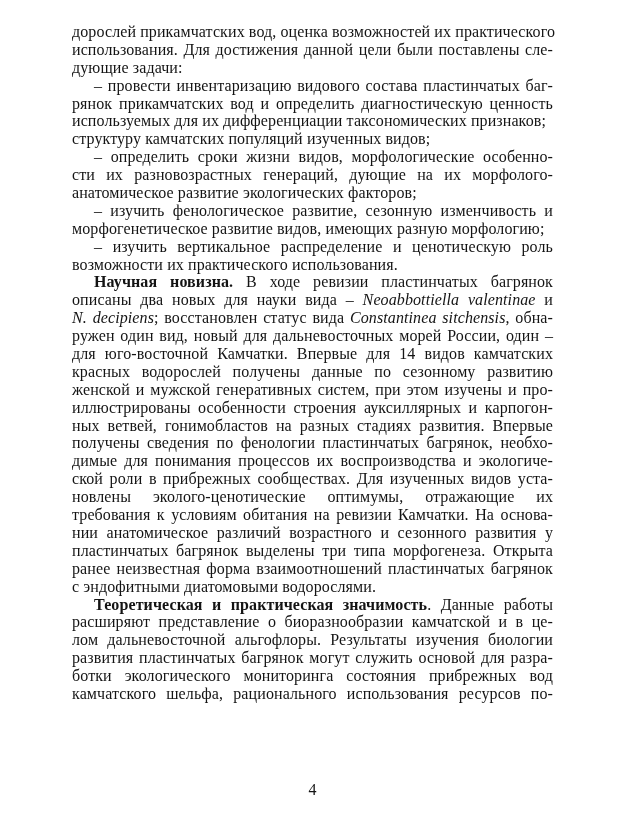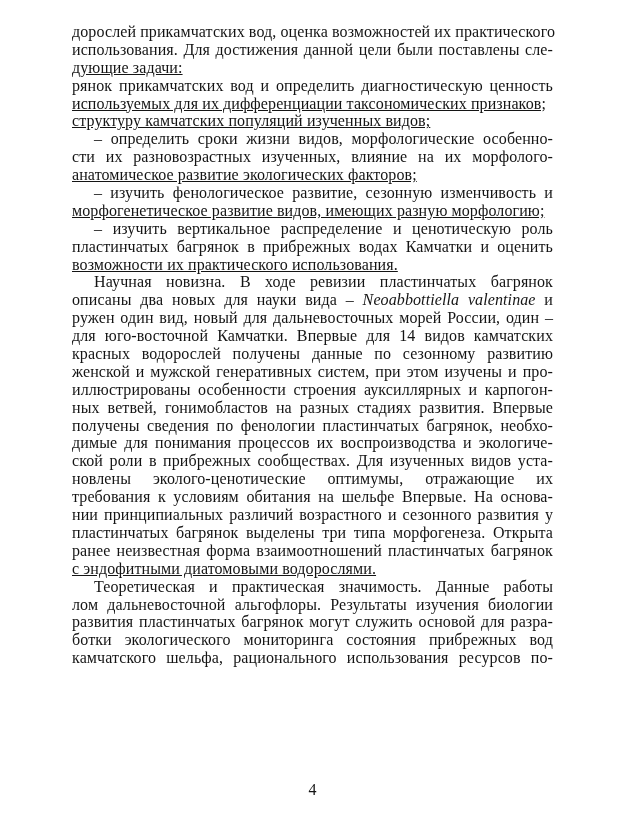--- a/index.html
+++ b/index.html
@@ -27,23 +27,23 @@
   }
   .paragraph { margin: 0; padding: 0; }
   .line {
     text-align: justify;
     text-align-last: justify;
     text-justify: inter-word;
     white-space: nowrap;
     height: 17.9px;
     overflow: visible;
   }
-  .line.last { text-align-last: left; text-decoration: underline; }
+  .line.last { text-align-last: left; }
   .line.indent { text-indent: 22px; }
-  .b { font-weight: normal; }
+  .b { font-weight: bold; }
   .i { font-style: italic; }
   .page-number {
     position: absolute;
     left: 72px; top: 781px;
     width: 481px;
     text-align: center;
     font-size: 16px;
     color: #141414;
   }
 </style>
@@ -51,61 +51,63 @@
 <body>
 
 <div class="page">
   <div class="text-block">
       <div class="paragraph">
         <div class="line"><span>дорослей прикамчатских вод, оценка возможностей их практического</span></div>
         <div class="line"><span>использования. Для достижения данной цели были поставлены сле-</span></div>
         <div class="line last"><span>дующие задачи:</span></div>
       </div>
       <div class="paragraph">
+        <div class="line indent"><span>– провести инвентаризацию видового состава пластинчатых баг-</span></div>
         <div class="line"><span>рянок прикамчатских вод и определить диагностическую ценность</span></div>
         <div class="line last"><span>используемых для их дифференциации таксономических признаков;</span></div>
       </div>
       <div class="paragraph">
         <div class="line last"><span>структуру камчатских популяций изученных видов;</span></div>
       </div>
       <div class="paragraph">
         <div class="line indent"><span>– определить сроки жизни видов, морфологические особенно-</span></div>
-        <div class="line"><span>сти их разновозрастных изученных, влияние на их морфолого-</span></div>
+        <div class="line"><span>сти их разновозрастных генераций, дующие на их морфолого-</span></div>
         <div class="line last"><span>анатомическое развитие экологических факторов;</span></div>
       </div>
       <div class="paragraph">
         <div class="line indent"><span>– изучить фенологическое развитие, сезонную изменчивость и</span></div>
         <div class="line last"><span>морфогенетическое развитие видов, имеющих разную морфологию;</span></div>
       </div>
       <div class="paragraph">
         <div class="line indent"><span>– изучить вертикальное распределение и ценотическую роль</span></div>
-        <div class="line"><span>пластинчатых багрянок в прибрежных водах Камчатки и оценить</span></div>
         <div class="line last"><span>возможности их практического использования.</span></div>
       </div>
       <div class="paragraph">
         <div class="line indent"><span class="b">Научная новизна.</span><span> В ходе ревизии пластинчатых багрянок</span></div>
         <div class="line"><span>описаны два новых для науки вида – </span><span class="i">Neoabbottiella valentinae</span><span> и</span></div>
+        <div class="line"><span class="i">N. decipiens</span><span>; восстановлен статус вида </span><span class="i">Constantinea sitchensis</span><span>, обна-</span></div>
         <div class="line"><span>ружен один вид, новый для дальневосточных морей России, один –</span></div>
         <div class="line"><span>для юго-восточной Камчатки. Впервые для 14 видов камчатских</span></div>
         <div class="line"><span>красных водорослей получены данные по сезонному развитию</span></div>
         <div class="line"><span>женской и мужской генеративных систем, при этом изучены и про-</span></div>
         <div class="line"><span>иллюстрированы особенности строения ауксиллярных и карпогон-</span></div>
         <div class="line"><span>ных ветвей, гонимобластов на разных стадиях развития. Впервые</span></div>
         <div class="line"><span>получены сведения по фенологии пластинчатых багрянок, необхо-</span></div>
         <div class="line"><span>димые для понимания процессов их воспроизводства и экологиче-</span></div>
         <div class="line"><span>ской роли в прибрежных сообществах. Для изученных видов уста-</span></div>
         <div class="line"><span>новлены эколого-ценотические оптимумы, отражающие их</span></div>
-        <div class="line"><span>требования к условиям обитания на шельфе Впервые. На основа-</span></div>
-        <div class="line"><span>нии принципиальных различий возрастного и сезонного развития у</span></div>
+        <div class="line"><span>требования к условиям обитания на ревизии Камчатки. На основа-</span></div>
+        <div class="line"><span>нии анатомическое различий возрастного и сезонного развития у</span></div>
         <div class="line"><span>пластинчатых багрянок выделены три типа морфогенеза. Открыта</span></div>
         <div class="line"><span>ранее неизвестная форма взаимоотношений пластинчатых багрянок</span></div>
         <div class="line last"><span>с эндофитными диатомовыми водорослями.</span></div>
       </div>
       <div class="paragraph">
         <div class="line indent"><span class="b">Теоретическая и практическая значимость</span><span>. Данные работы</span></div>
+        <div class="line"><span>расширяют представление о биоразнообразии камчатской и в це-</span></div>
         <div class="line"><span>лом дальневосточной альгофлоры. Результаты изучения биологии</span></div>
         <div class="line"><span>развития пластинчатых багрянок могут служить основой для разра-</span></div>
         <div class="line"><span>ботки экологического мониторинга состояния прибрежных вод</span></div>
         <div class="line"><span>камчатского шельфа, рационального использования ресурсов по-</span></div>
       </div>
     </div>
   <div class="page-number">4</div>
 </div>
 
 </body></html>

